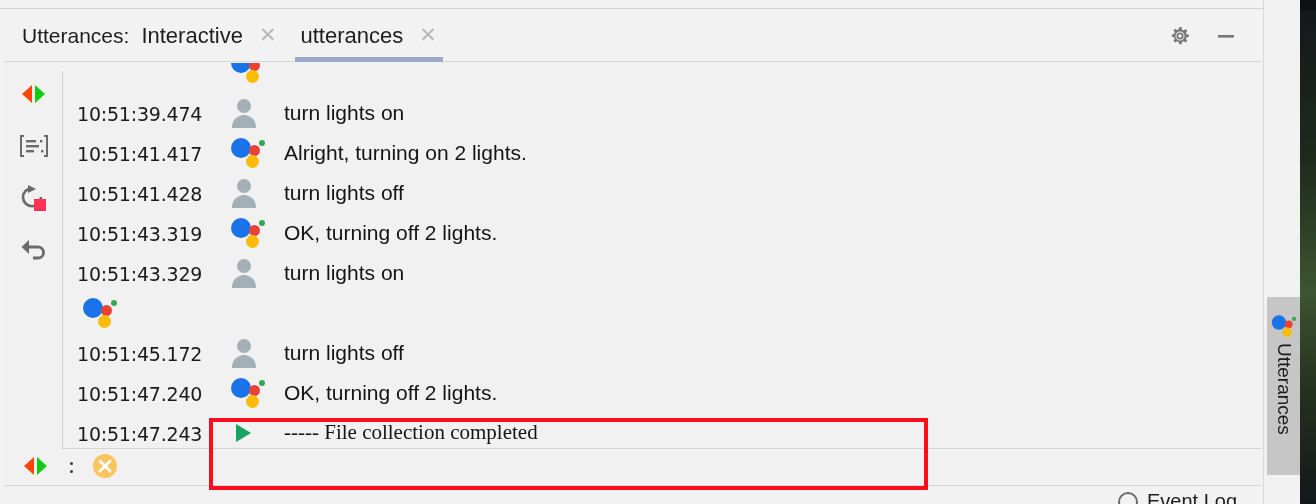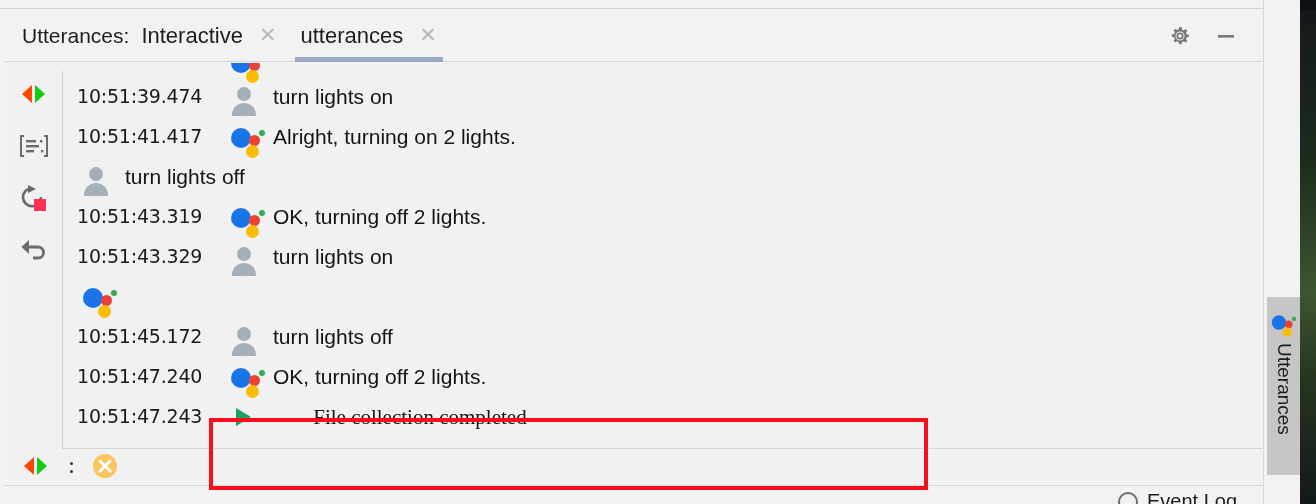--- a/index.html
+++ b/index.html
@@ -123,21 +123,21 @@
   
   .log-pane {
     position: absolute;
     left: 59px; top: 0;
     width: 1199px; height: 386px;
     overflow: hidden;
   }
   .log-row {
     position: relative;
     display: flex;
-    align-items: flex-start;
+    align-items: flex-end;
     height: 40px;
     padding-left: 14px;
   }
   .ts {
     font-family: "DejaVu Sans", sans-serif;
     font-size: 19px;
     color: #1a1a1a;
     width: 148px;
     flex: none;
     white-space: nowrap;
@@ -148,20 +148,21 @@
     flex: none;
     display: flex;
     align-items: center;
     justify-content: flex-start;
     padding-left: 6px;
   }
   .msg {
     font-size: 21px;
     color: #141414;
     white-space: nowrap;
+    margin-left: 11px;
   }
   .msg.mono-dash { font-family: Liberation Serif, serif; }
 
   
   .clip-row {
     height: 22px;
     overflow: hidden;
     position: relative;
     padding-left: 14px;
   }
@@ -411,20 +412,21 @@
                 <span class="blue"></span>
                 <span class="red"></span>
                 <span class="yellow"></span>
                 <span class="green"></span>
               </span>
           </span>
           <span class="msg">Alright, turning on 2 lights.</span>
         </div>
 
         <div class="log-row">
+          <span class="ts">10:51:41.428</span>
           <span class="row-icon">
             <span class="u-icon">
                 <span class="head"></span>
                 <span class="shoulders"></span>
               </span>
           </span>
           <span class="msg">turn lights off</span>
         </div>
 
         <div class="log-row">

